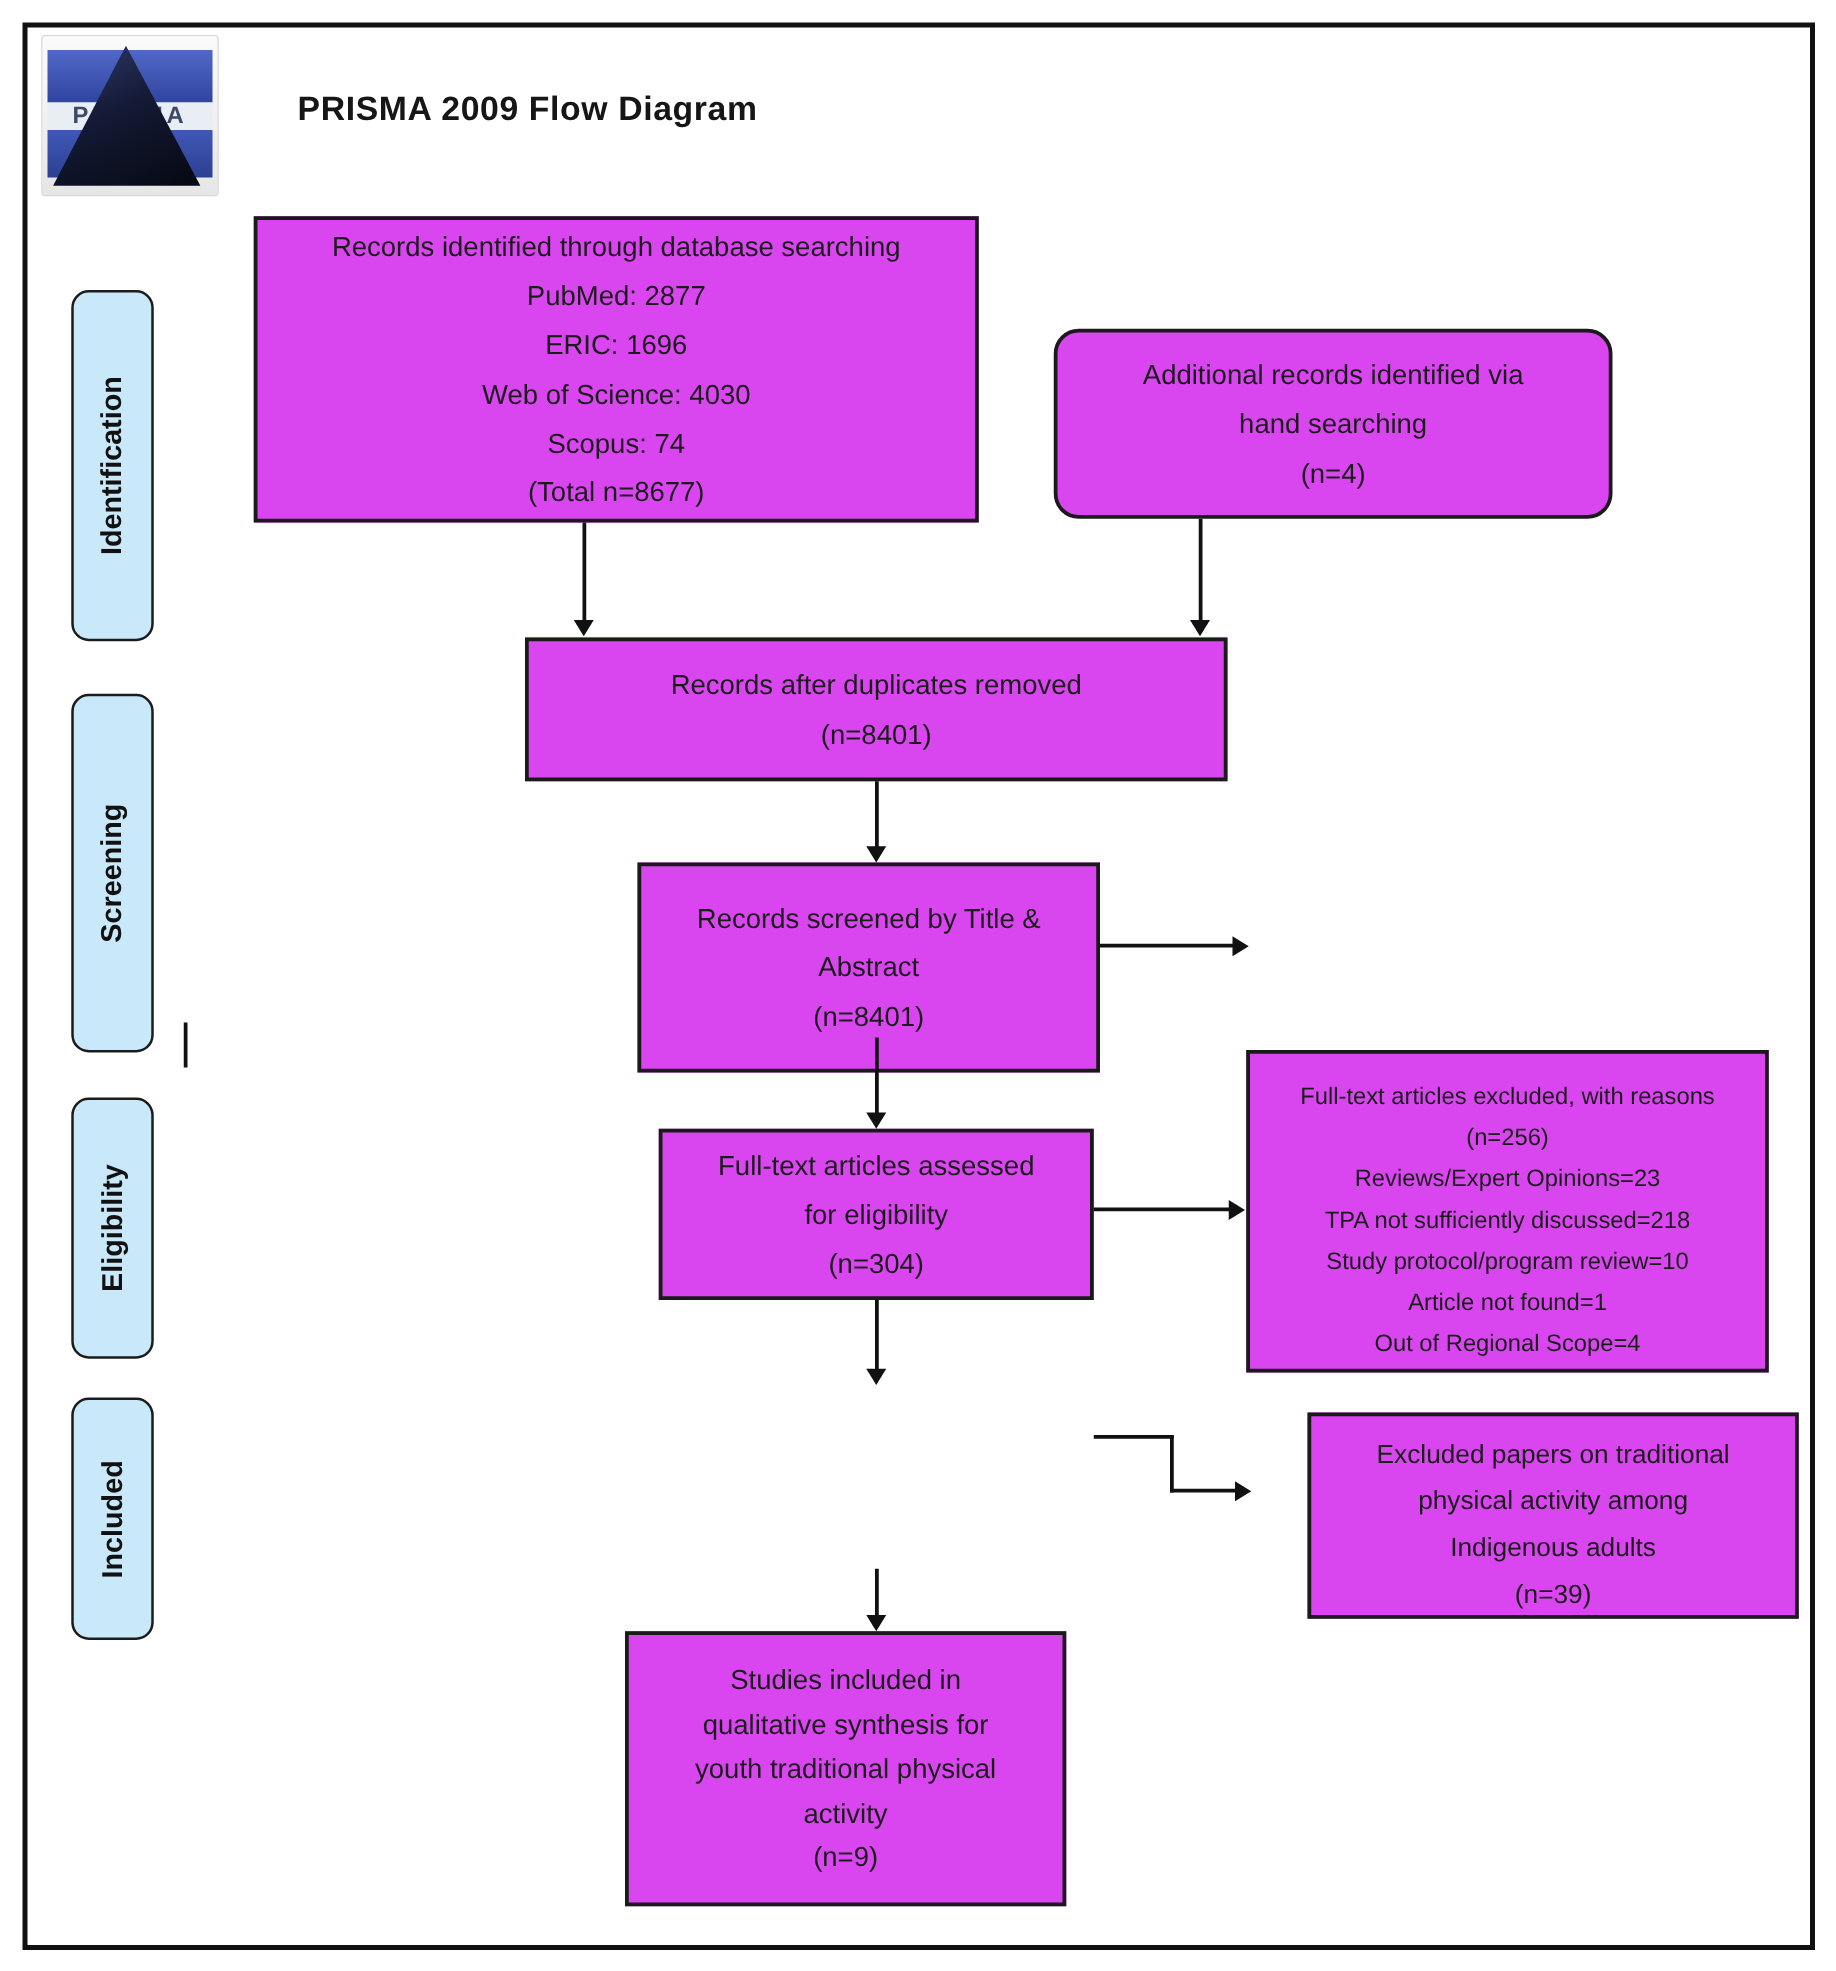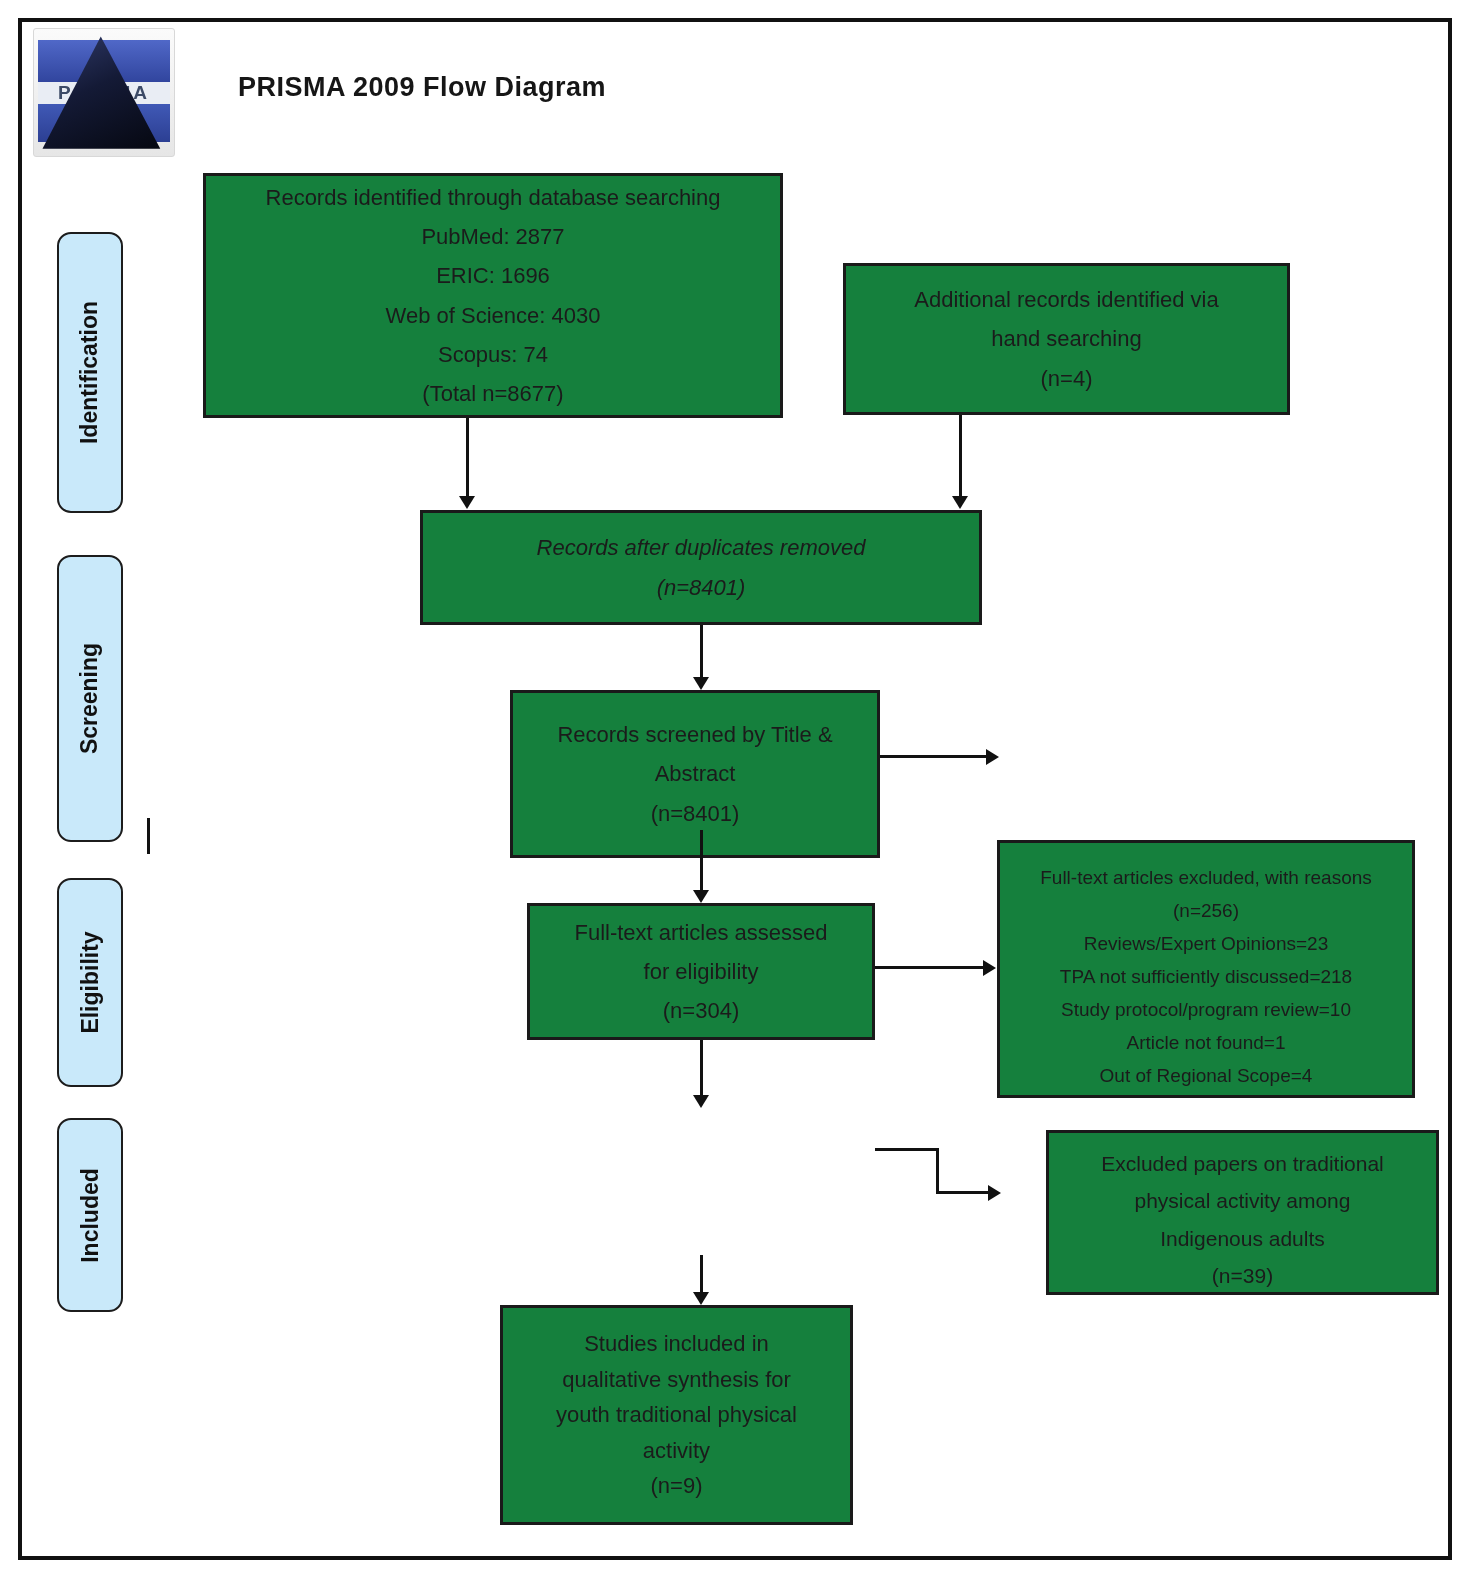--- a/index.html
+++ b/index.html
@@ -48,29 +48,29 @@
     transform:rotate(-90deg);white-space:nowrap;
     font-weight:bold;font-size:23px;color:#111;
   }
   .stage-identification{left:57px;top:232px;height:277px;}
   .stage-screening{left:57px;top:555px;height:283px;}
   .stage-eligibility{left:57px;top:878px;height:205px;}
   .stage-included{left:57px;top:1118px;height:190px;}
   .tick-mark{position:absolute;left:147px;top:818px;width:3px;height:36px;background:#111;}
   
   .box{
-    position:absolute;background:#15803d;border:3px solid #1a1a1a;
+    position:absolute;background:#d946ef;border:3px solid #1a1a1a;
     display:flex;align-items:center;justify-content:center;
     text-align:center;white-space:pre-line;
     font-size:22px;line-height:1.78;color:#1b1b1b;
     box-sizing:border-box;padding:4px 8px;
   }
   .box-identified{left:203px;top:173px;width:580px;height:245px;}
-  .box-additional{left:843px;top:263px;width:447px;height:152px;}
-  .box-duplicates{left:420px;top:510px;width:562px;height:115px;font-style:italic;}
+  .box-additional{left:843px;top:263px;width:447px;height:152px;border-radius:20px;}
+  .box-duplicates{left:420px;top:510px;width:562px;height:115px;}
   .box-screened{left:510px;top:690px;width:370px;height:168px;}
   .box-excluded-records{left:1000px;top:683px;width:347px;height:114px;}
   .box-fulltext{left:527px;top:903px;width:348px;height:137px;}
   .box-fulltext-excluded{left:997px;top:840px;width:418px;height:258px;font-size:19px;line-height:1.74;align-items:flex-start;padding-top:18px;}
   .box-total{left:527px;top:1108px;width:348px;height:147px;}
   .box-excluded-papers{left:1002px;top:1130px;width:393px;height:165px;font-size:21px;align-items:flex-start;padding-top:12px;margin-left:44px;}
   .box-included-studies{left:500px;top:1305px;width:353px;height:220px;line-height:1.62;}
   
   .aline{position:absolute;background:#111;}
   .ahead-down{position:absolute;width:0;height:0;border-left:8px solid transparent;border-right:8px solid transparent;border-top:13px solid #111;}

